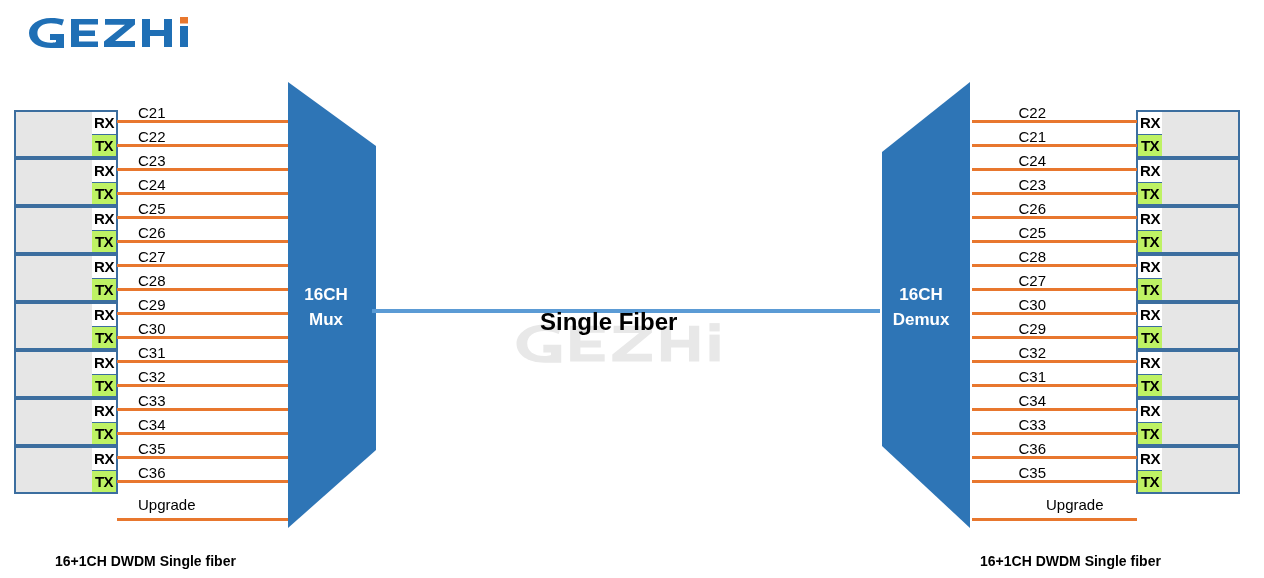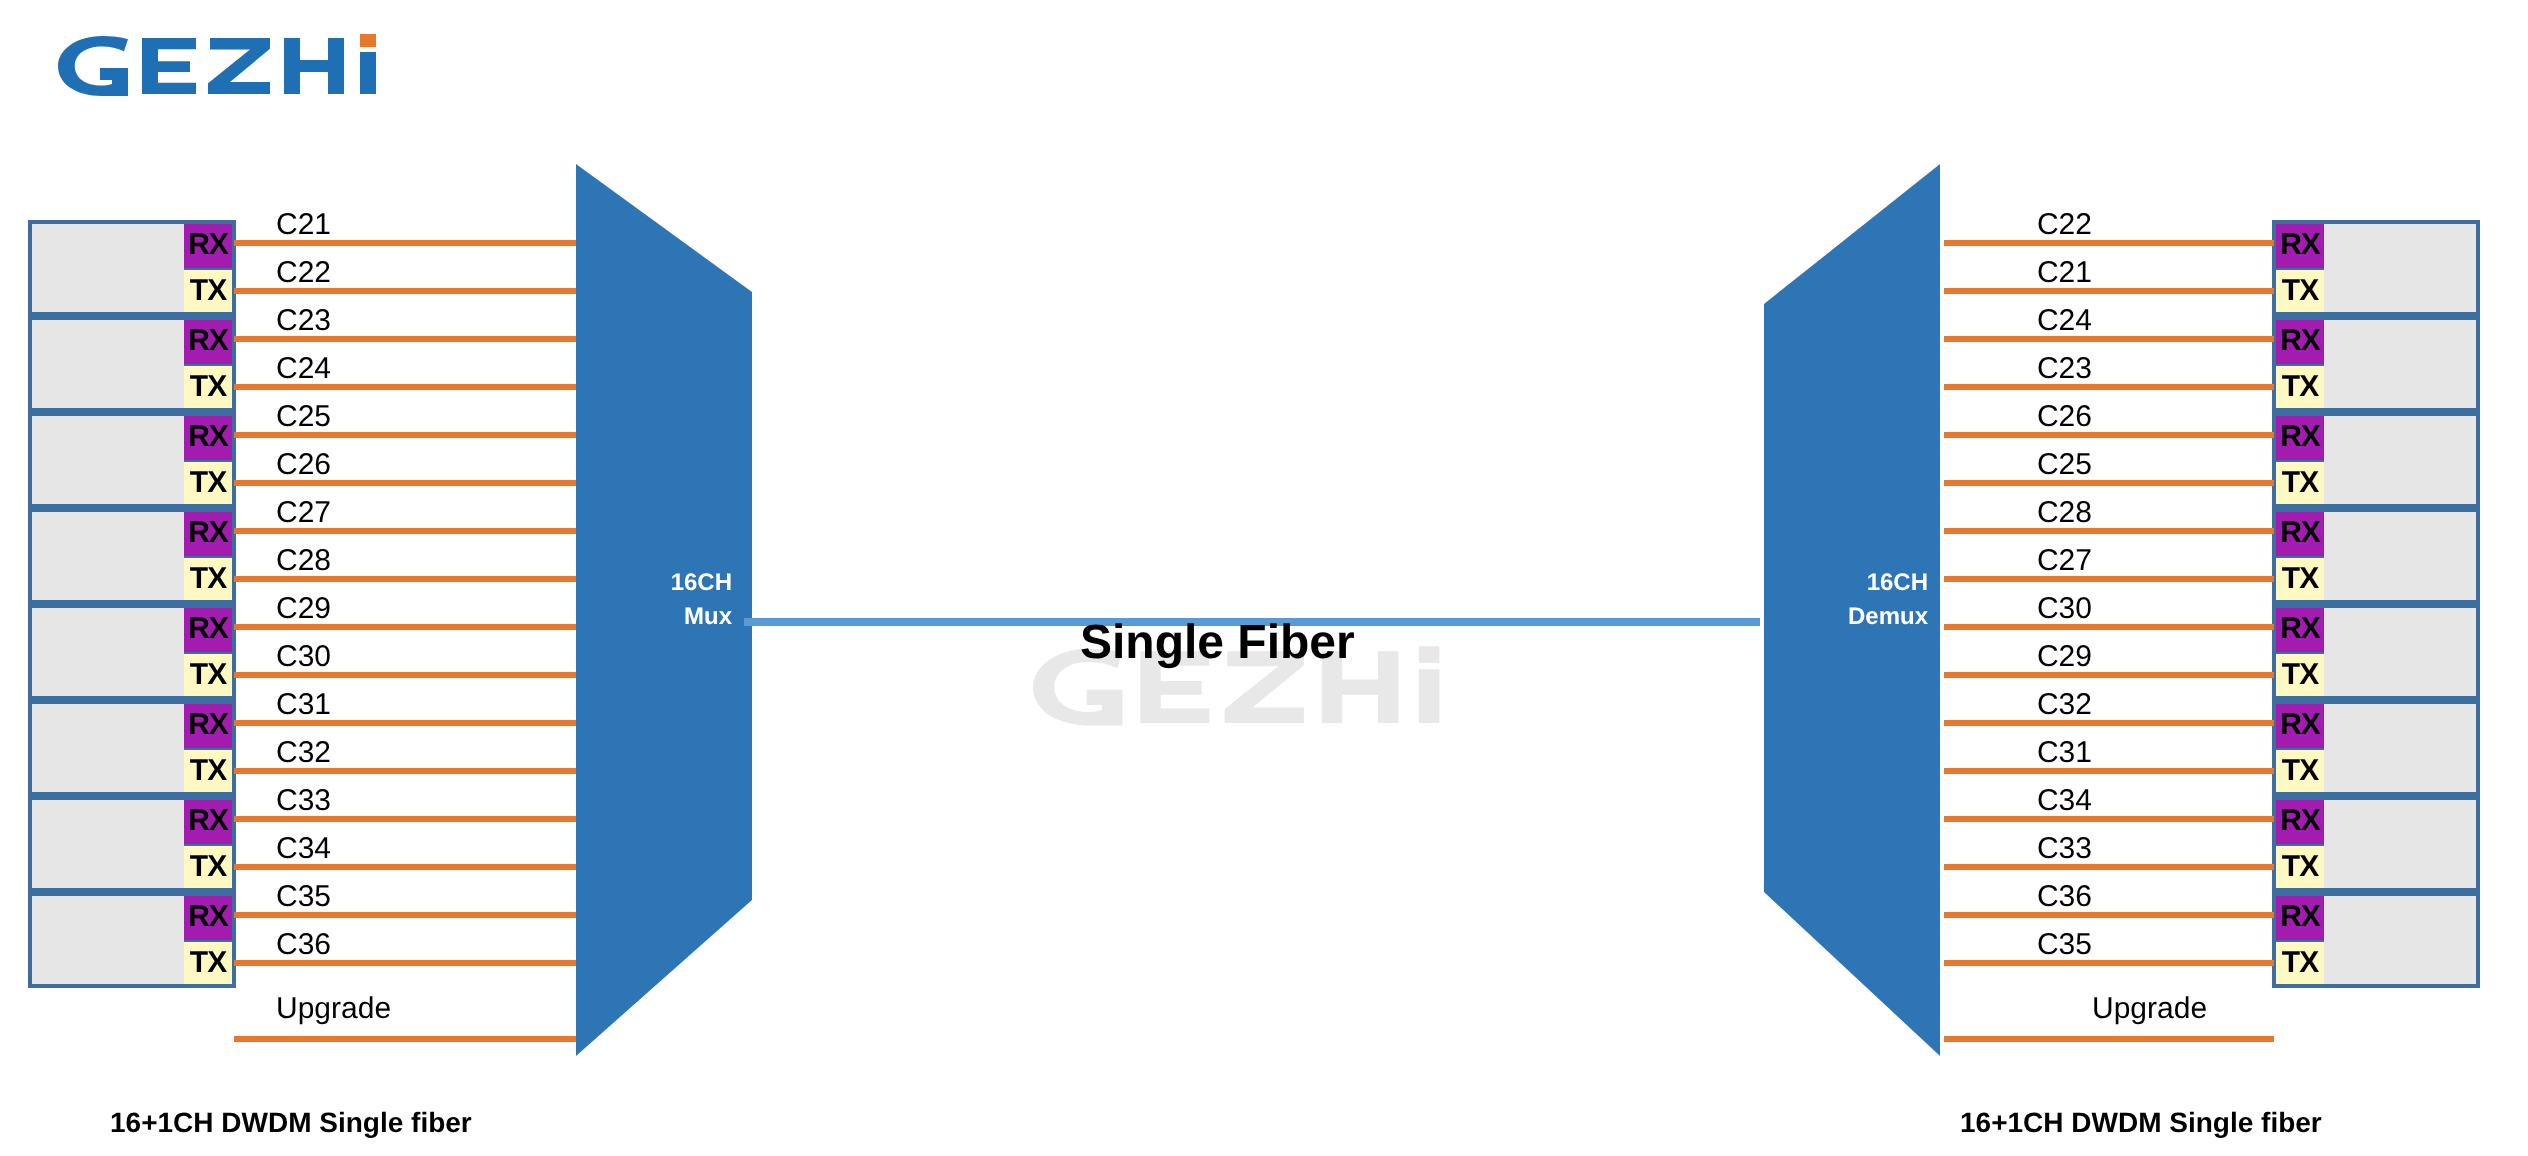--- a/index.html
+++ b/index.html
@@ -38,22 +38,22 @@
     display:flex; flex-direction:column;
   }
   .dev .port {
     flex:1;
     font-size:15px; font-weight:700;
     color:#000;
     display:flex; align-items:center; justify-content:center;
     line-height:1;
     letter-spacing:-0.5px;
   }
-  .dev .port.rx { background:#a21caf; border-bottom:1px solid #3c6e9f;text-align:right; }
-  .dev .port.tx { background:#fef9c3; }
+  .dev .port.rx { background:#ffffff; border-bottom:1px solid #3c6e9f;text-align:right; }
+  .dev .port.tx { background:#bef264; }
   .dev.right { flex-direction:row-reverse; }
   .dev.right .ports { border-right:0; }
 
   
   .wire {
     position:absolute;
     height:3px;
     background:#e8772e;
   }
 
@@ -62,22 +62,22 @@
     position:absolute;
     font-size:15px; font-weight:400; color:#000;
     line-height:1; white-space:nowrap;
   }
   .chlabel.r { text-align:right; }
 
   
   .muxwrap { position:absolute; }
   .muxtext {
     position:absolute;
-    color:#ffffff; font-weight:700; font-size:12px;
-    text-align:right; line-height:1.45;
+    color:#ffffff; font-weight:700; font-size:17px;
+    text-align:center; line-height:1.45;
     white-space:nowrap;
   }
 
   
   .fiber {
     position:absolute;
     height:4px; background:#5b9bd5;
   }
   .fiberlabel {
     position:absolute;

